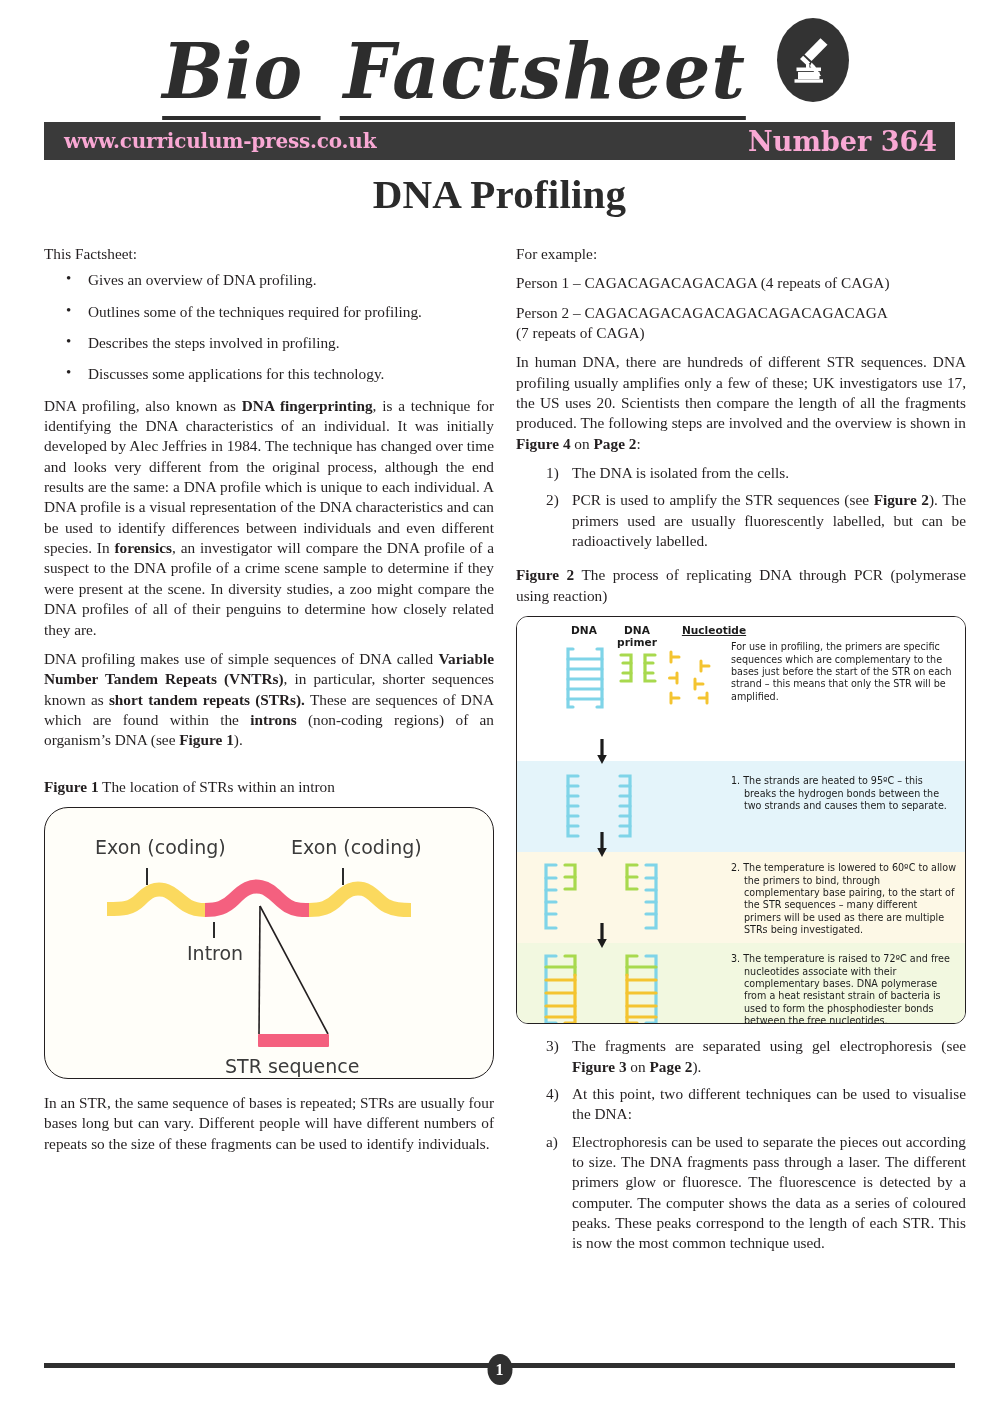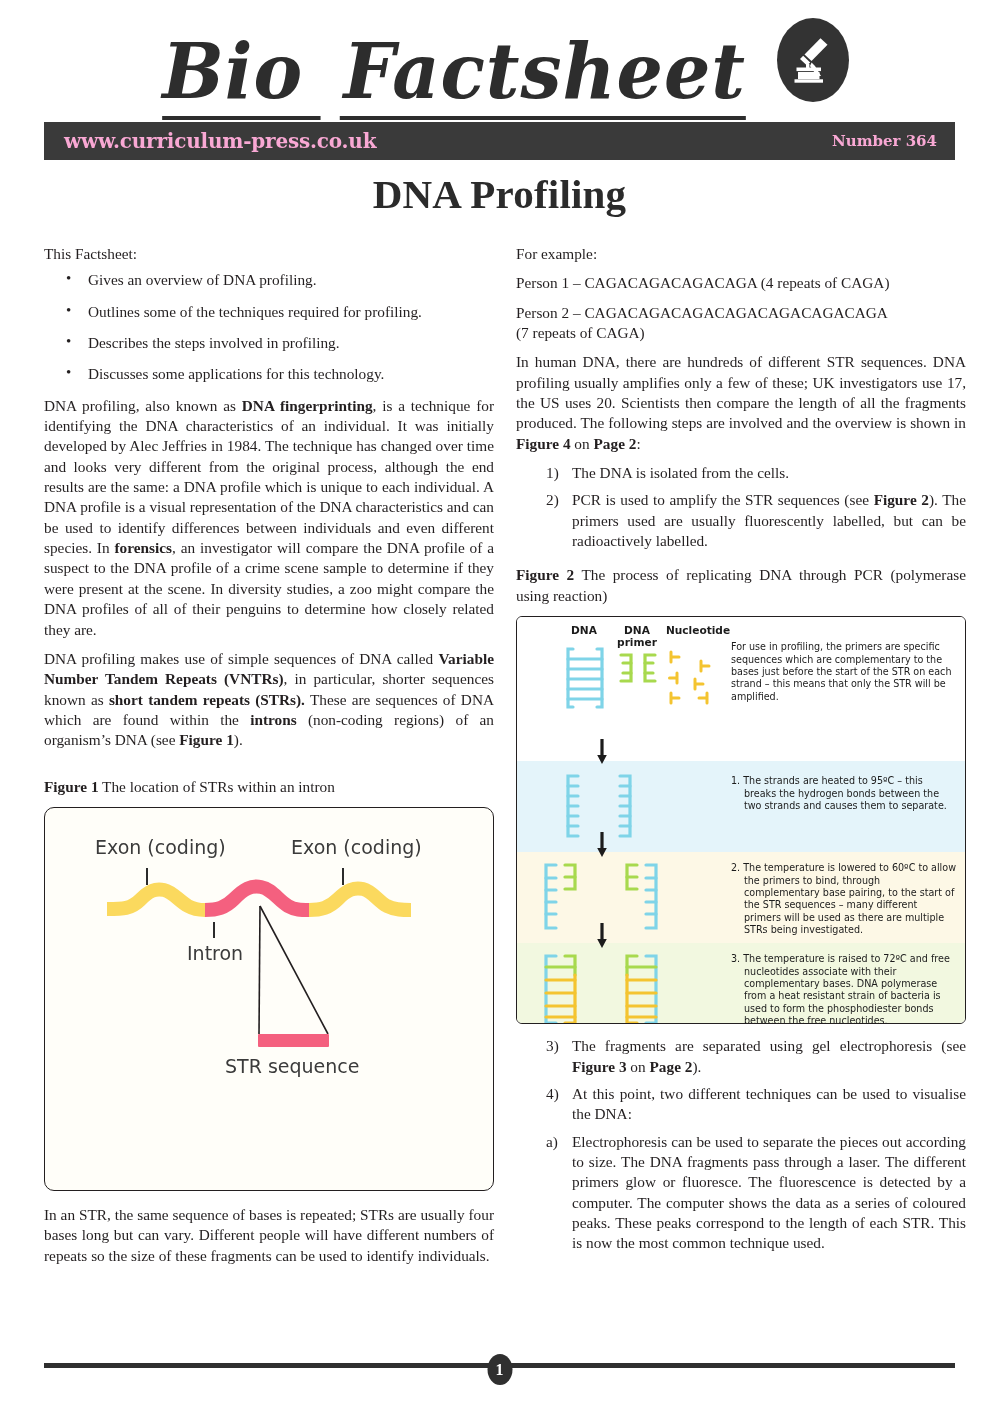--- a/index.html
+++ b/index.html
@@ -49,21 +49,21 @@
     justify-content: space-between;
     padding: 0 18px 0 20px;
     margin-top: 12px;
   }
   .urlbar .site {
     font-family: "DejaVu Serif", serif;
     font-weight: 700; font-size: 20px; letter-spacing: -0.2px;
   }
   .urlbar .num {
     font-family: "DejaVu Serif", serif;
-    font-weight: 700; font-size: 15px; text-align: center;
+    font-weight: 700; font-size: 27px; text-align: center;
   }
 
   
   h1.doc-title {
     text-align: center;
     font-family: "Liberation Serif", serif;
     font-weight: 700;
     font-size: 41px;
     margin: 30px 0 26px 0;
     letter-spacing: 0.2px;
@@ -99,39 +99,39 @@
 
   ol.steps { list-style: none; margin: 4px 0 8px 0; padding-left: 30px; }
   ol.steps li {
     position: relative; padding-left: 26px; margin-bottom: 7px;
     text-align: justify;
   }
   ol.steps li .mk { position: absolute; left: 0; top: 0; }
 
   
   .fig1 {
-    border: 1.6px solid #231f20; border-radius: 10px;
+    border: 1.6px solid #231f20; border-radius: 24px;
     background: #fffef9;
-    height: 384px; width: 450px;
+    height: 272px; width: 450px;
     position: relative; margin-bottom: 14px;
   }
   .fig1 .lab {
     position:absolute; font-family: "DejaVu Sans", sans-serif;
     font-weight: 400; font-size: 19px; color: #3b3b3b;
     white-space: nowrap;
   }
   .fig1 .tick { position:absolute; width: 2.4px; background:#2b2b2b; }
   .fig1 .strbar {
     position:absolute; background: #f4607f; height: 13px; border-radius: 1px;
   }
   .fig1 svg.strand { position:absolute; left: 0; top: 0; }
 
   
   .fig2 {
-    border: 1.8px solid #231f20; border-radius: 6px;
+    border: 1.8px solid #231f20; border-radius: 12px;
     width: 450px; height: 408px; overflow: hidden;
     position: relative; background: #ffffff; margin-bottom: 12px;
   }
   .f2-head {
     height: 96px; position: relative; background: #ffffff;
   }
   .f2-band { position: relative; height: 91px; }
   .band-a { background: #e4f4fa; margin-top: 48px; }
   .band-b { background: #fdf8e6; }
   .band-c { background: #f2f8e0; }
@@ -259,21 +259,21 @@
         <li><span class="mk">2)</span><span>PCR is used to amplify the STR sequences (see </span><b>Figure 2</b><span>). The primers used are usually fluorescently labelled, but can be radioactively labelled.</span></li>
       </ol>
 
       <p class="fig-cap" style="margin-top:14px;"><span class="lbl">Figure 2</span><span> The process of replicating DNA through PCR (polymerase using reaction)</span></p>
 
       <div class="fig2">
 
         <div class="f2-head">
           <div class="f2-colhead" style="left:42px; top:8px; width:50px;">DNA</div>
           <div class="f2-colhead" style="left:96px; top:8px; width:48px;"><span>DNA</span><br><span>primer</span></div>
-          <div class="f2-colhead" style="left:144px; top:8px; width:74px;">Nucleotide</div>
+          <div class="f2-colhead" style="left:160px; top:8px; width:74px;text-decoration:underline;">Nucleotide</div>
 
           <svg class="lad" style="left:48px; top:30px;" width="40" height="62" viewBox="0 0 40 62" aria-hidden="true">
             <g stroke="#7fd4e8" stroke-width="3.2" fill="none" stroke-linecap="round">
               <path d="M8 2 L3 2 L3 60 L8 60"></path>
               <path d="M32 2 L37 2 L37 60 L32 60"></path>
               <line x1="3" y1="12" x2="37" y2="12"></line>
               <line x1="3" y1="22" x2="37" y2="22"></line>
               <line x1="3" y1="32" x2="37" y2="32"></line>
               <line x1="3" y1="42" x2="37" y2="42"></line>
               <line x1="3" y1="52" x2="37" y2="52"></line>

